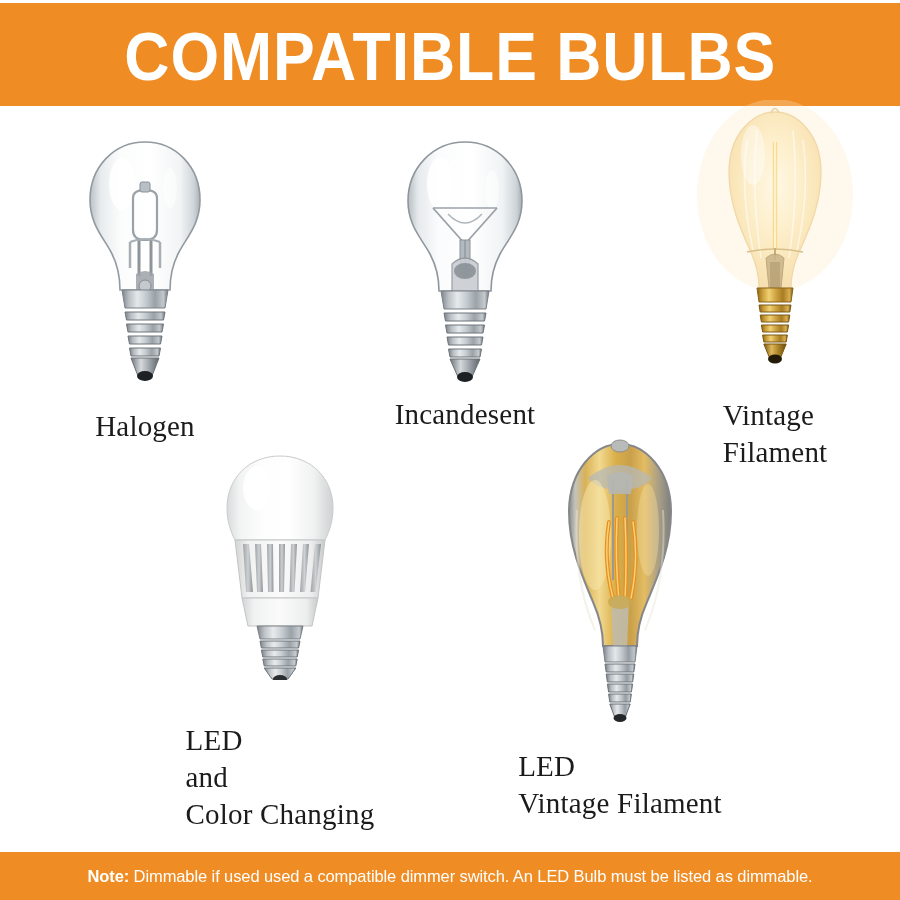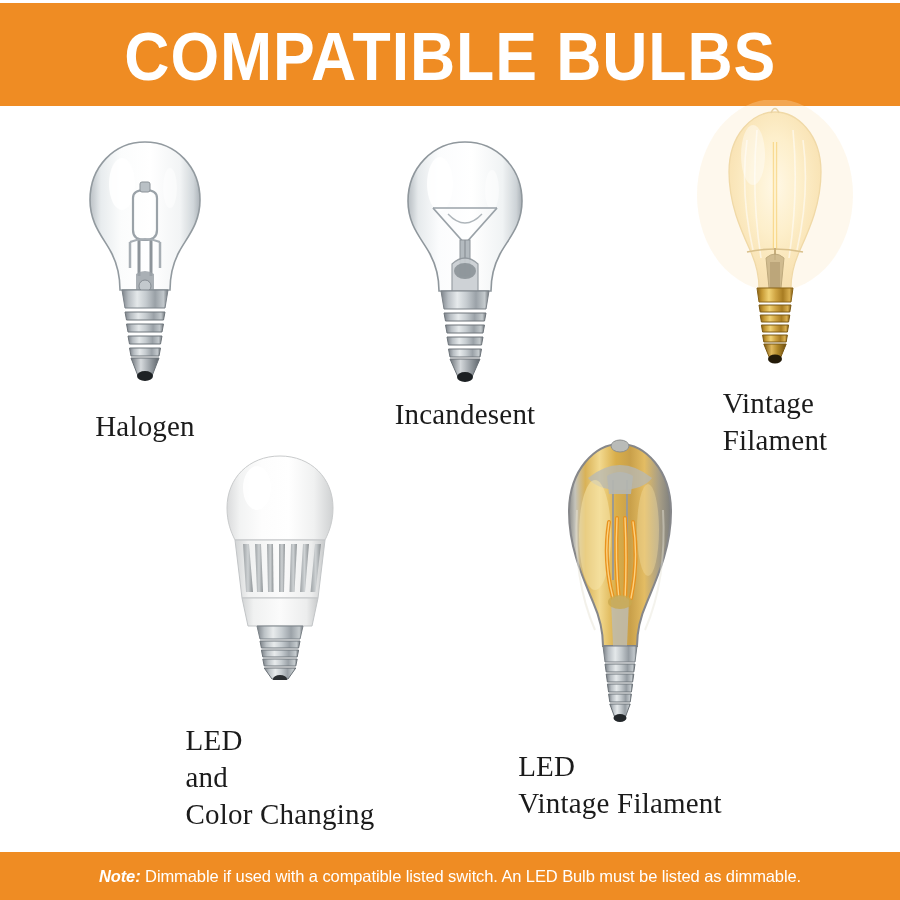--- a/index.html
+++ b/index.html
@@ -68,21 +68,21 @@
 
   
   #cell-halogen        { left: 35px;  top: 38px;  width: 220px; }
   #cell-incandescent   { left: 355px; top: 38px;  width: 220px; }
   #cell-vintage        { left: 665px; top: 2px;   width: 220px; }
   #cell-led            { left: 165px; top: 352px; width: 230px; }
   #cell-led-vintage    { left: 495px; top: 332px; width: 250px; }
 
   #cell-halogen      .bulb-label { margin-top: 12px; }
   #cell-incandescent .bulb-label { }
-  #cell-vintage      .bulb-label { }
+  #cell-vintage      .bulb-label { margin-top: 12px; }
   #cell-led          .bulb-label { margin-top: 42px; }
   #cell-led-vintage  .bulb-label { margin-top: 18px; }
 
   
   #footer-bar {
     position: absolute;
     left: 0;
     top: 852px;
     width: 900px;
     height: 48px;
@@ -93,21 +93,20 @@
   }
   #footer-note {
     color: #ffffff;
     font-family: "Liberation Sans", sans-serif;
     font-size: 16.5px;
     white-space: nowrap;
     letter-spacing: -0.1px;
   }
   #footer-note-label {
     font-weight: bold;
-    font-style: italic;
   }
 </style>
 </head>
 <body>
 
 <div id="header-banner">
   <div id="page-title">COMPATIBLE BULBS</div>
 </div>
 
 <div id="bulb-grid">
@@ -454,14 +453,14 @@
       <path d="M76.8 274 L97.2 274 L92 288 L82 288 Z" fill="url(#lvf-metal)" stroke="#697076" stroke-width="1"></path>
       <ellipse cx="87" cy="288" rx="6.5" ry="4" fill="#23272a"></ellipse>
     </svg>
     <div class="bulb-label">LED
 Vintage Filament</div>
   </div>
 
 </div>
 
 <div id="footer-bar">
-  <div id="footer-note"><span id="footer-note-label">Note:</span><span id="footer-note-text"> Dimmable if used with a compatible listed switch.  An LED Bulb must be listed as dimmable.</span></div>
+  <div id="footer-note"><span id="footer-note-label">Note:</span><span id="footer-note-text"> Dimmable if used used a compatible dimmer switch.  An LED Bulb must be listed as dimmable.</span></div>
 </div>
 
 </body></html>

